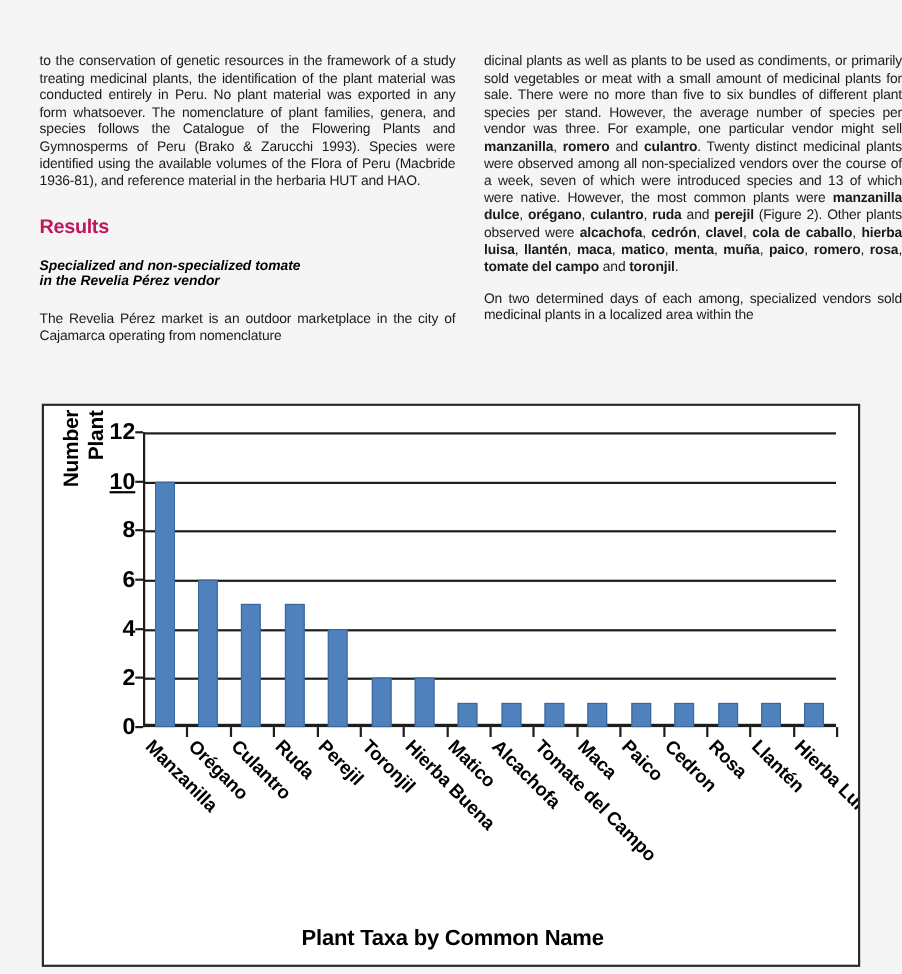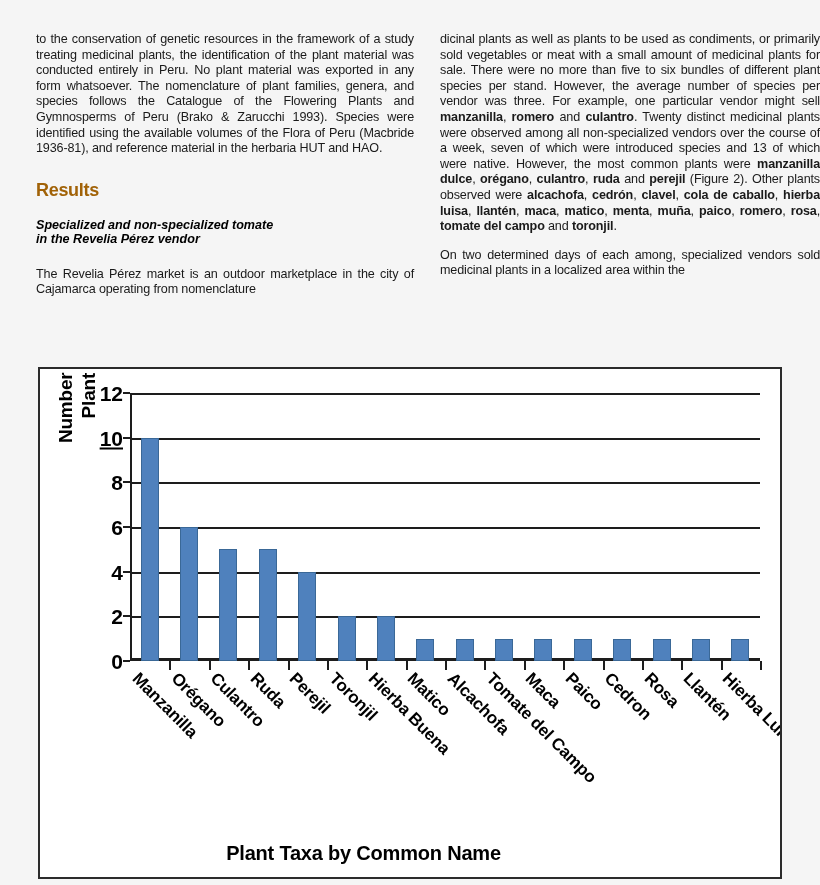--- a/index.html
+++ b/index.html
@@ -16,21 +16,21 @@
     position: relative;
   }
 
   
   .article {
     position: absolute;
     left: 0; top: 0;
     width: 820px;
     display: flex;
     gap: 26px;
-    padding: 24px 26px 0 36px;
+    padding: 40px 26px 0 36px;
     box-sizing: border-box;
   }
   .column {
     width: 380px;
     flex: 0 0 380px;
   }
   .col-left { width: 378px; flex: 0 0 378px; }
 
   p.body-text {
     margin: 0;
@@ -51,21 +51,21 @@
   .clipped-top p {
     position: relative;
     top: -8px;
   }
 
   h2.section-heading {
     font-size: 18px;
     font-weight: bold;
     margin: 23px 0 0 0;
     letter-spacing: -0.3px;
-    color: #a16207;
+    color: #be185d;
   }
   h3.sub-heading {
     font-size: 12.6px;
     font-weight: bold;
     font-style: italic;
     margin: 17px 0 0 0;
     line-height: 14.5px;
     color: #000;
   }
   .para-gap { margin-top: 20px !important; }
@@ -206,20 +206,21 @@
   .x-axis-title {
     position: absolute;
     left: 0;
     bottom: 12px;
     width: 647px;
     text-align: center;
     font-size: 20px;
     font-weight: bold;
     color: #000;
     letter-spacing: -0.2px;
+    padding-left: 48px;
   }
 </style>
 </head>
 <body>
 
 <div class="article">
 
   <div class="column col-left">
     <div class="clipped-top" style="visibility: hidden;">
       <p class="body-text">to the conservation of genetic resources in the framework of a study treating medicinal plants, the identification of the plant material was conducted entirely in Peru. No plant material was exported in any form whatsoever. The nomenclature of plant families, genera, and species follows the Catalogue of the Flowering Plants and Gymnosperms of Peru (Brako &amp; Zarucchi 1993). Species were identified using the available volumes of the Flora of Peru (Macbride 1936-81), and reference material in the herbaria HUT and HAO.</p>

